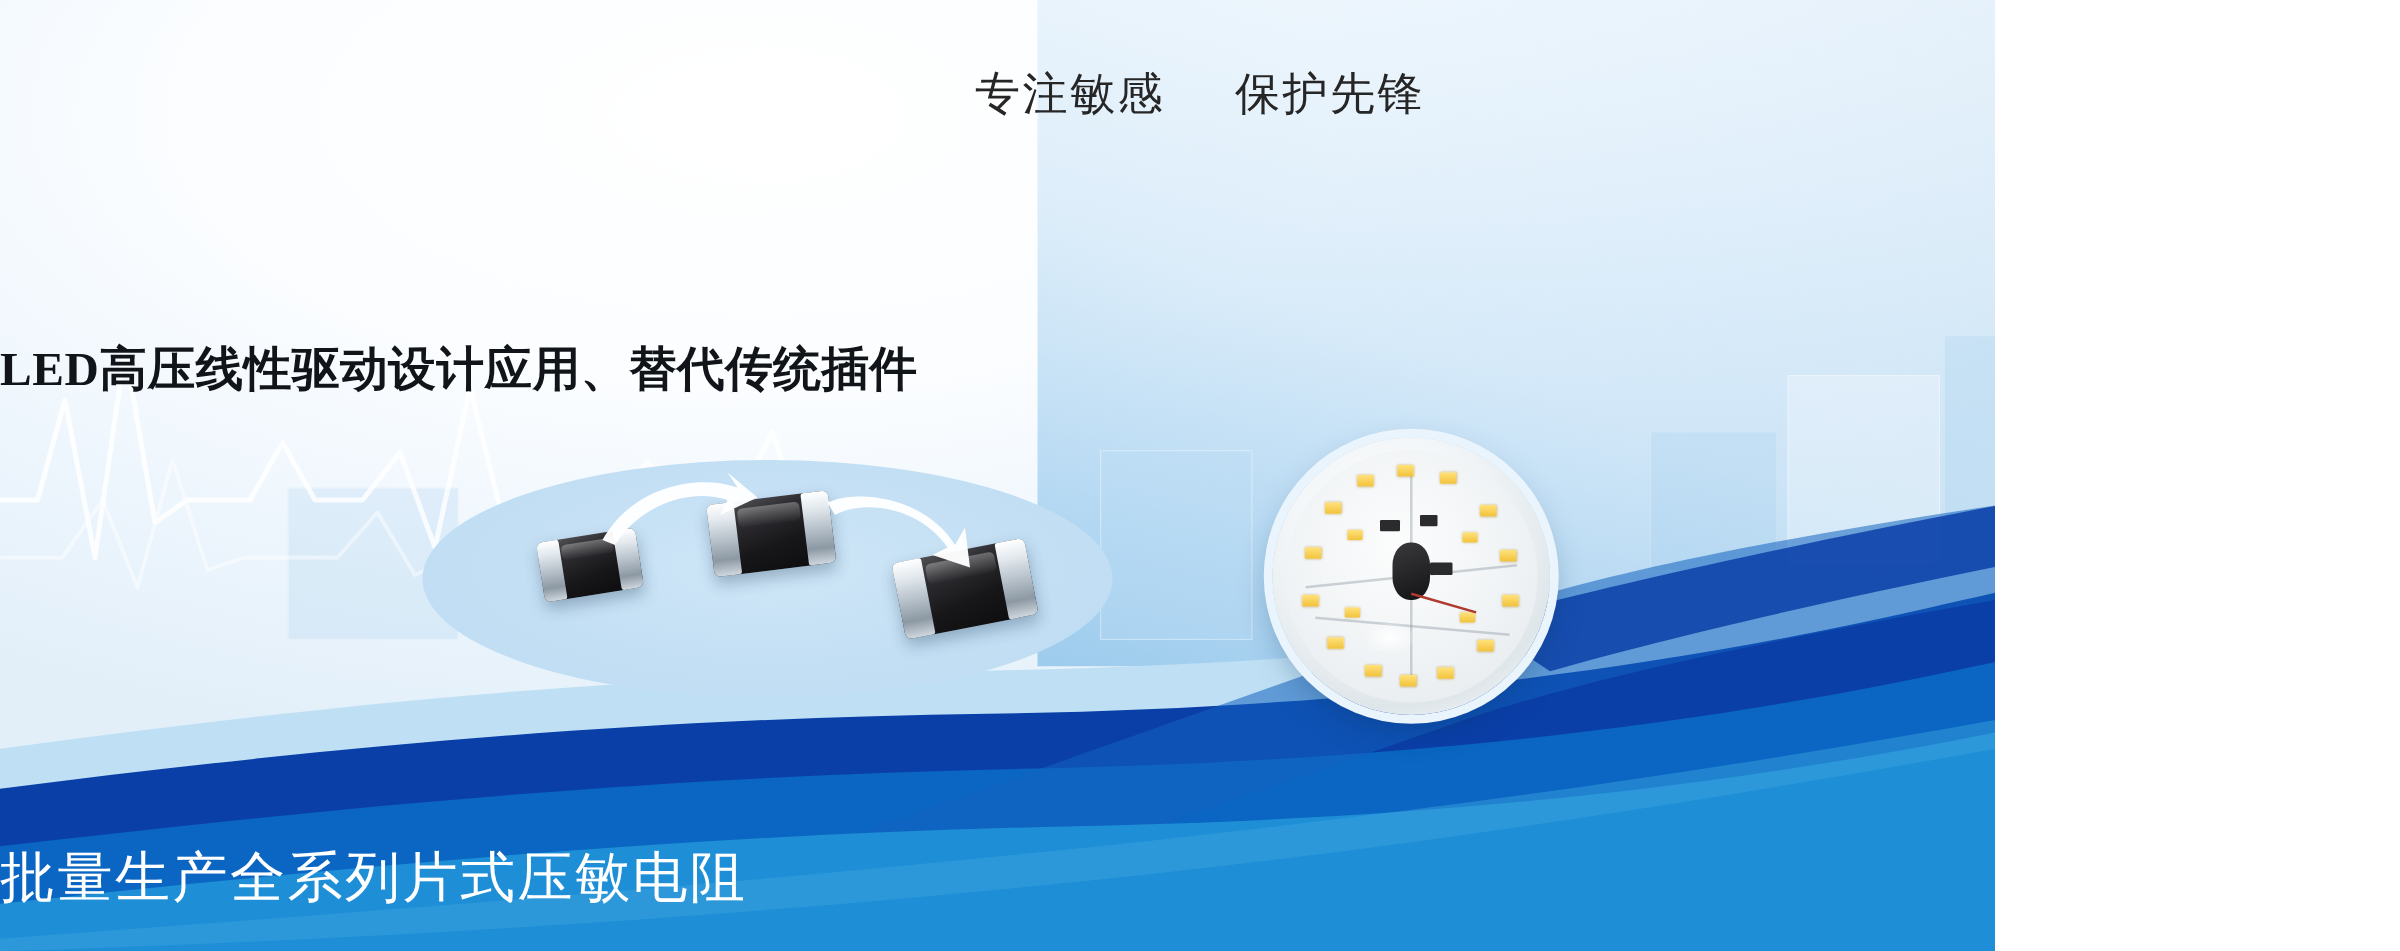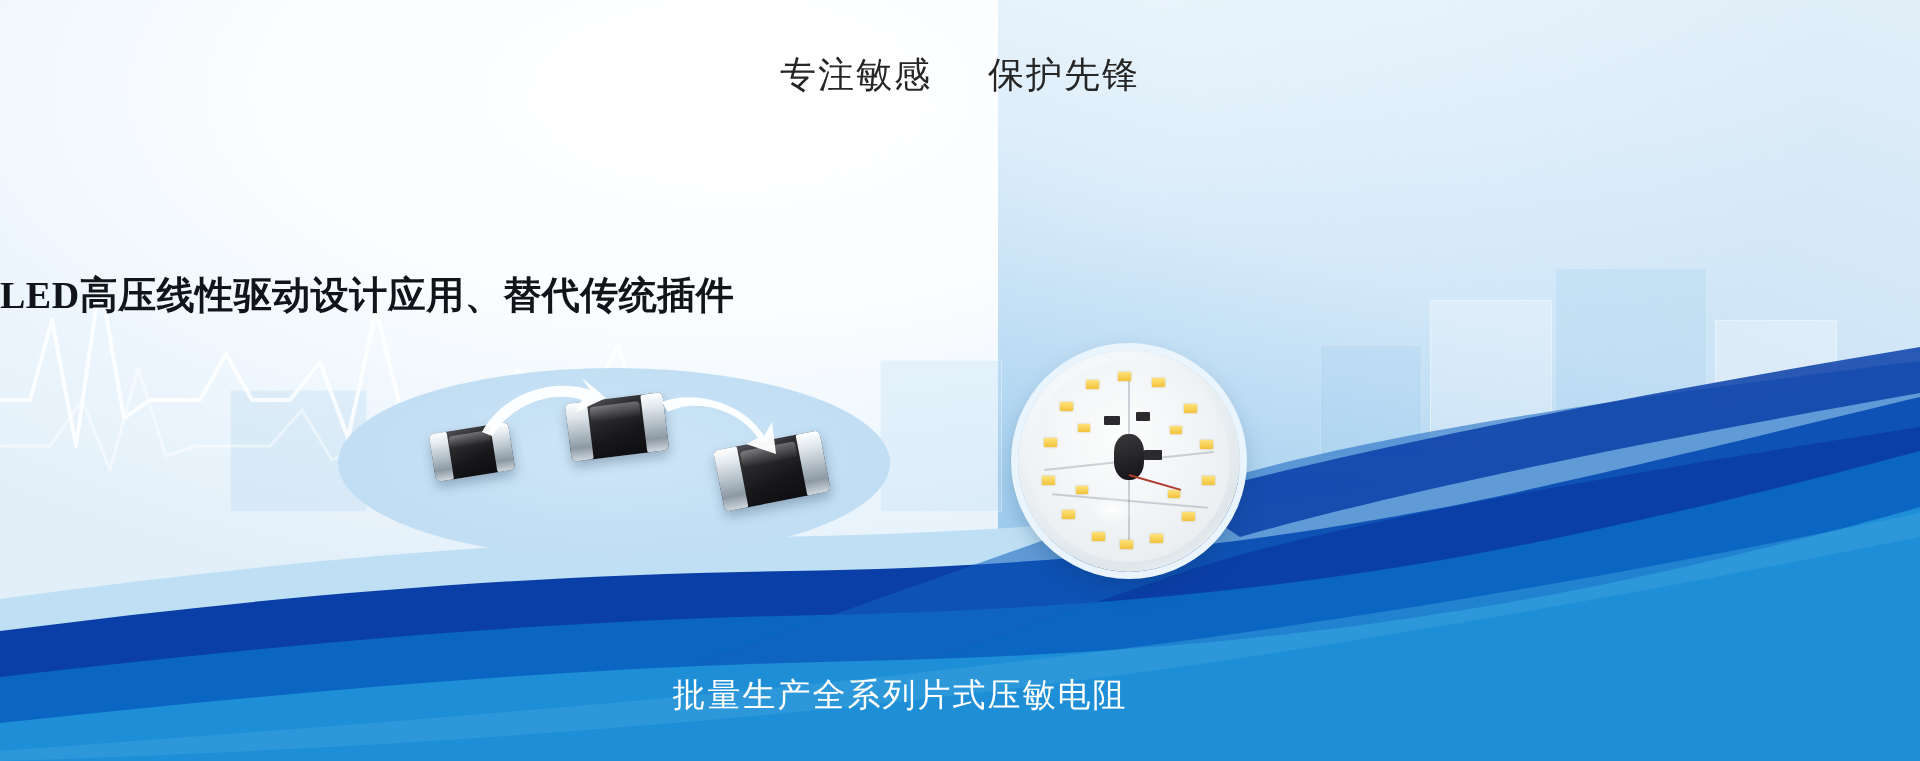--- a/index.html
+++ b/index.html
@@ -2,21 +2,21 @@
 <html><head>
 <meta charset="utf-8">
 <style>
   html, body {
     margin: 0;
     padding: 0;
     background: #ffffff;
   }
   #banner {
     position: relative;
-    width: 1920px;
+    width: 1596px;
     height: 761px;
     overflow: hidden;
     font-family: "Liberation Sans", "DejaVu Sans", sans-serif;
     background: #ffffff;
   }
 
   
   .bg-base {
     position: absolute;
     inset: 0;
@@ -186,25 +186,25 @@
     font-weight: bold;
     color: #111418;
     letter-spacing: 0.5px;
     white-space: pre;
   }
 
   .footnote {
     position: absolute;
     left: 0; top: 673px;
     width: 1920px;
-    text-align: center;
+    text-align: left;
     padding-right: 120px;
     box-sizing: border-box;
     font-family: "Liberation Serif", "DejaVu Serif", serif;
-    font-size: 33px;
+    font-size: 44px;
     font-weight: 400;
     color: #ffffff;
     letter-spacing: 2px;
     white-space: pre;
   }
 </style>
 </head>
 <body>
 
 <div id="banner">

